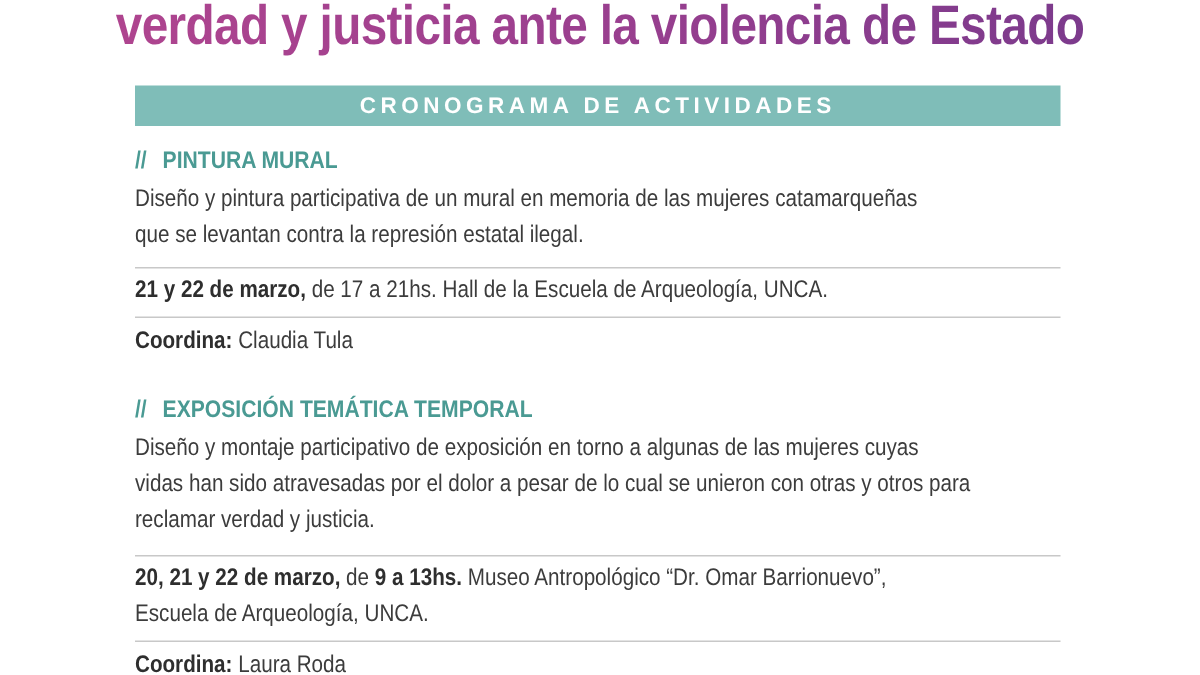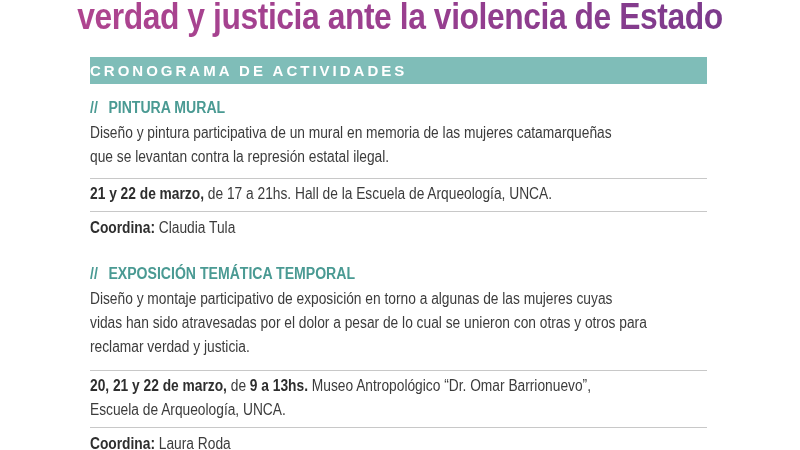--- a/index.html
+++ b/index.html
@@ -4,21 +4,21 @@
 <style>
   html, body { margin:0; padding:0; background:#ffffff; }
   body { width:800px; height:450px; overflow:hidden; position:relative;
          font-family:"Liberation Sans", sans-serif; color:#3a3a3a; }
   .title { position:absolute; left:0; width:800px; top:-6px; text-align:center;
            font-size:37px; font-weight:bold; letter-spacing:-0.5px;
            background:linear-gradient(90deg,#b0458f 0%,#9a3f8f 50%,#7a3a8c 100%);
            -webkit-background-clip:text; background-clip:text; color:transparent;
            white-space:nowrap; line-height:46px; transform:scaleX(0.86); }
   .band { position:absolute; left:90px; top:57px; width:617px; height:27px;
-          background:#7fbdb8; color:#ffffff; text-align:left;
+          background:#7fbdb8; color:#ffffff; text-align:center;
           font-size:15px; font-weight:bold; letter-spacing:3px; line-height:27px; }
   .section-title { position:absolute; left:90px; font-size:16px; font-weight:bold;
                    color:#4a9a93; white-space:nowrap; transform-origin:left; transform:scaleX(0.88); }
   .section-title .slashes { margin-right:12px; }
   .para { position:absolute; left:90px; font-size:16px; line-height:24px;
           color:#3c3c3c; white-space:nowrap; transform-origin:left; transform:scaleX(0.86); }
   .rule { position:absolute; left:90px; width:617px; height:1px; background:#c8c8c8; }
   b { color:#2e2e2e; }
 </style>
 </head>

